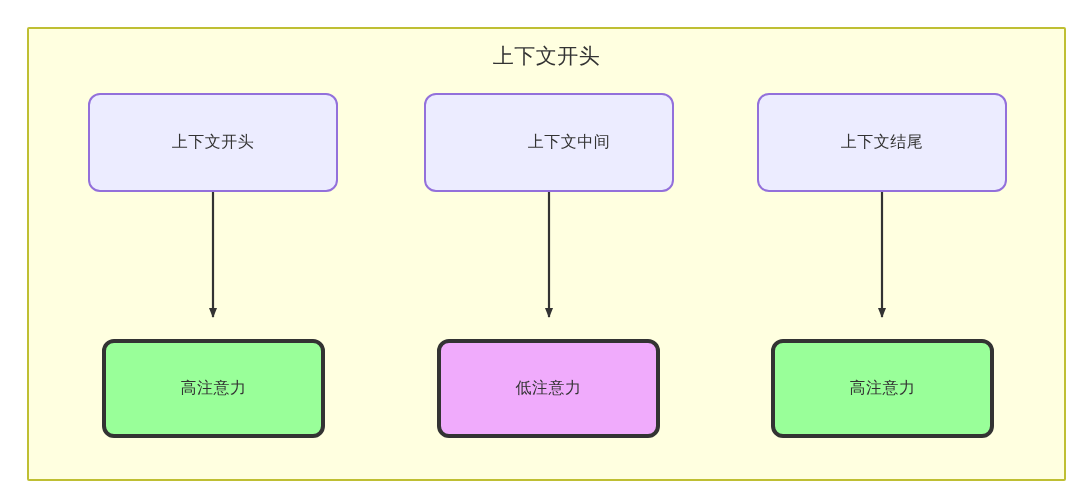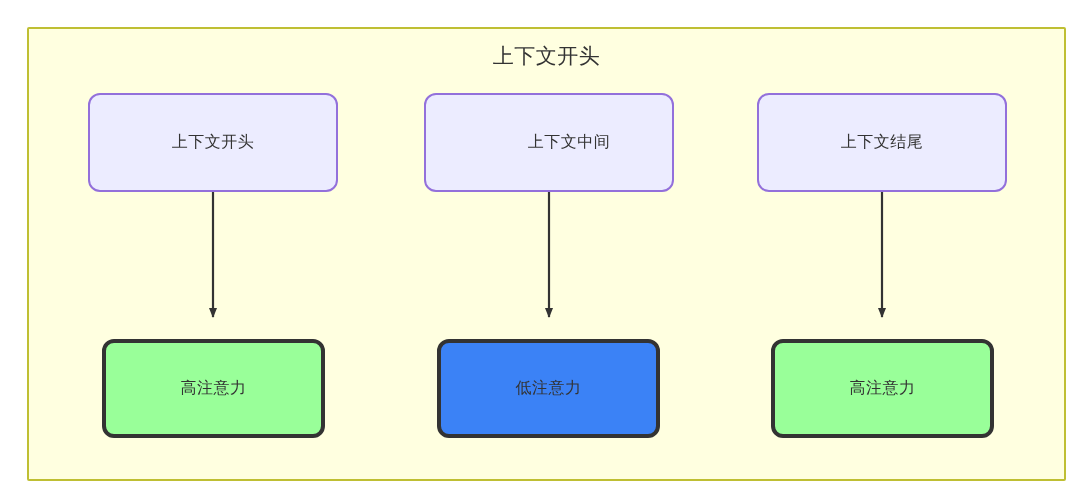--- a/index.html
+++ b/index.html
@@ -73,21 +73,21 @@
     top: 319px;
     border: 4px solid #333333;
     margin-top: 20px;
   }
 
   .node-high {
     background: #99ff99;
   }
 
   .node-low {
-    background: #3b82f6;
+    background: #f0abfc;
   }
 
   
   .col-1-top  { left: 88px; }
   .col-2-top  { left: 424px; padding-left: 40px; }
   .col-3-top  { left: 757px; text-align: center; }
 
   .col-1-bot  { left: 102px; }
   .col-2-bot  { left: 437px; }
   .col-3-bot  { left: 771px; }

